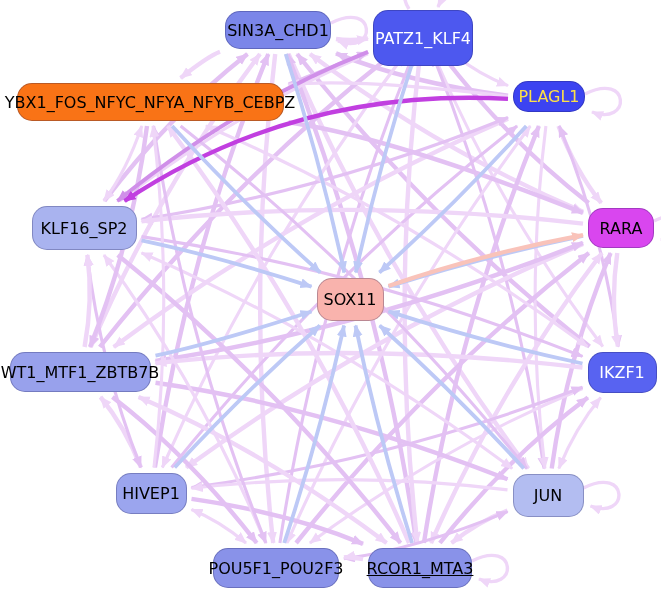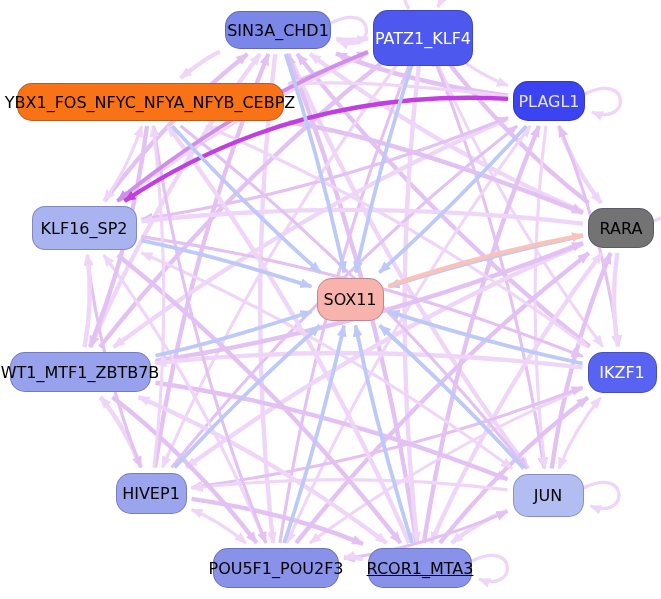--- a/index.html
+++ b/index.html
@@ -124,25 +124,25 @@
       <path d="M331,23 C377,0 377,56 338,41" fill="none" stroke="#efd6f8" stroke-width="3.4" stroke-linecap="butt" marker-end="url(#arr-lav1)"></path>
       <path d="M409,9 C387,-26 455,-28 438,7" fill="none" stroke="#efd6f8" stroke-width="3.4" stroke-linecap="butt" marker-end="url(#arr-lav1)"></path>
       <path d="M585,94 C631,71 631,127 592,112" fill="none" stroke="#efd6f8" stroke-width="3.4" stroke-linecap="butt" marker-end="url(#arr-lav1)"></path>
       <path d="M654,221 C700,198 700,254 661,239" fill="none" stroke="#efd6f8" stroke-width="3.4" stroke-linecap="butt" marker-end="url(#arr-lav1)"></path>
       <path d="M583.5,488 C629.5,465 629.5,521 590.5,506" fill="none" stroke="#efd6f8" stroke-width="3.4" stroke-linecap="butt" marker-end="url(#arr-lav1)"></path>
       <path d="M472,561 C518,538 518,594 479,579" fill="none" stroke="#efd6f8" stroke-width="3.4" stroke-linecap="butt" marker-end="url(#arr-lav1)"></path>
     </svg>
   <div id="node-layer">
       <div class="node" style="left: 225px; top: 11px; width: 106px; height: 38px; background: rgb(123, 134, 233); color: rgb(0, 0, 0);">SIN3A_CHD1</div>
       <div class="node" style="left: 373px; top: 10px; width: 100px; height: 56px; background: rgb(77, 88, 239); color: rgb(255, 255, 255);">PATZ1_KLF4</div>
-      <div class="node" style="left: 513px; top: 81px; width: 72px; height: 40px; background: rgb(60, 67, 241); color: #e5e5e5;">PLAGL1</div>
-      <div class="node" style="left: 588px; top: 208px; width: 66px; height: 40px; background: #737373; color: rgb(0, 0, 0);">RARA</div>
+      <div class="node" style="left: 513px; top: 81px; width: 72px; height: 31px; background: rgb(60, 67, 241); color: #fde047;">PLAGL1</div>
+      <div class="node" style="left: 588px; top: 208px; width: 66px; height: 40px; background: #d946ef; color: rgb(0, 0, 0);">RARA</div>
       <div class="node" style="left: 587.5px; top: 351.5px; width: 69px; height: 41px; background: rgb(88, 99, 241); color: rgb(255, 255, 255);">IKZF1</div>
       <div class="node" style="left: 512.5px; top: 473.5px; width: 71px; height: 43px; background: rgb(179, 189, 241); color: rgb(0, 0, 0);">JUN</div>
       <div class="node" style="left: 368px; top: 548px; width: 104px; height: 40px; background: rgb(137, 146, 233); color: rgb(0, 0, 0); text-decoration: underline;">RCOR1_MTA3</div>
       <div class="node" style="left: 213px; top: 548px; width: 126px; height: 40px; background: rgb(137, 146, 233); color: rgb(0, 0, 0);">POU5F1_POU2F3</div>
       <div class="node" style="left: 115.5px; top: 472.5px; width: 71px; height: 41px; background: rgb(155, 165, 238); color: rgb(0, 0, 0);">HIVEP1</div>
       <div class="node" style="left: 9.5px; top: 352px; width: 141px; height: 40px; background: rgb(152, 161, 236); color: rgb(0, 0, 0);">WT1_MTF1_ZBTB7B</div>
-      <div class="node" style="left: 31.5px; top: 206px; width: 105px; height: 44px; background: rgb(169, 179, 239); color: rgb(0, 0, 0); border-radius: 13px;">KLF16_SP2</div>
+      <div class="node" style="left: 31.5px; top: 206px; width: 105px; height: 44px; background: rgb(169, 179, 239); color: rgb(0, 0, 0);">KLF16_SP2</div>
       <div class="node" style="left: 16.5px; top: 83px; width: 267px; height: 38px; background: #f97316; color: rgb(0, 0, 0);">YBX1_FOS_NFYC_NFYA_NFYB_CEBPZ</div>
       <div class="node" style="left: 316.5px; top: 277.5px; width: 67px; height: 43px; background: rgb(249, 179, 173); color: rgb(0, 0, 0);">SOX11</div>
     </div>
 </div>
 
 </body></html>

